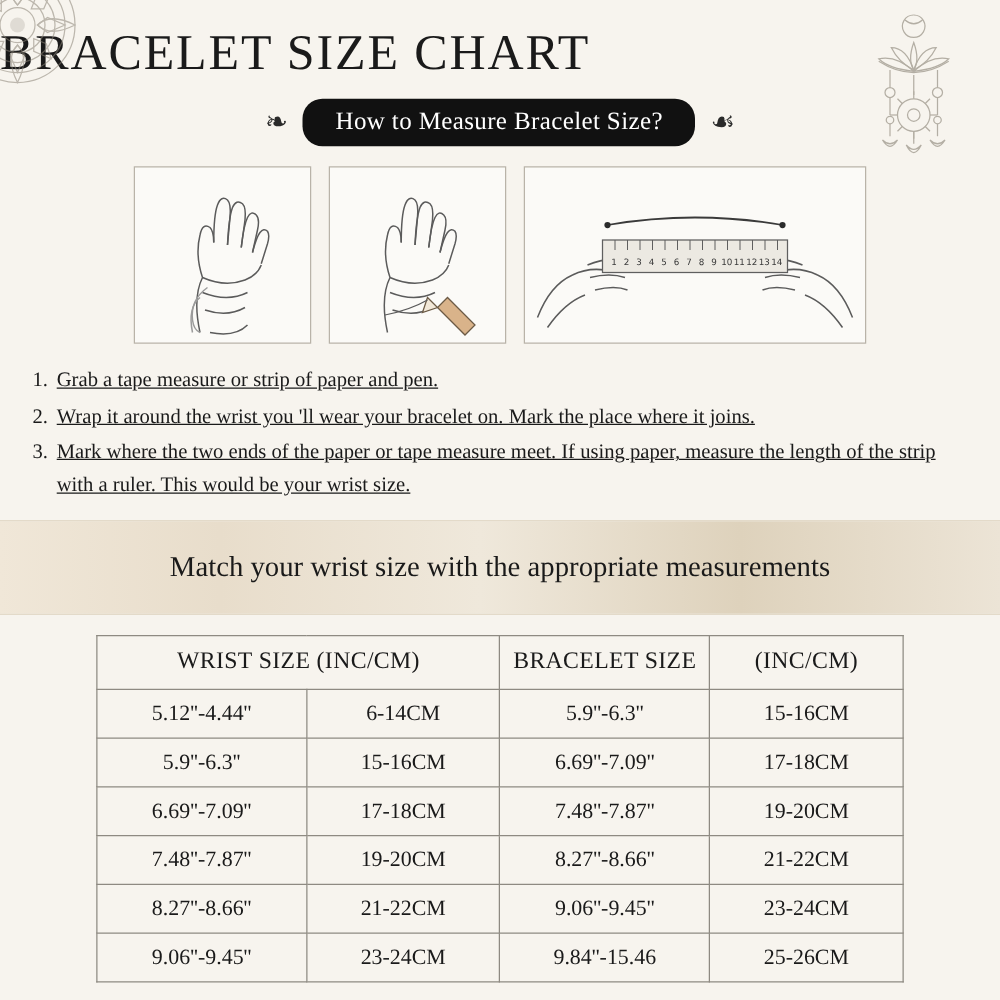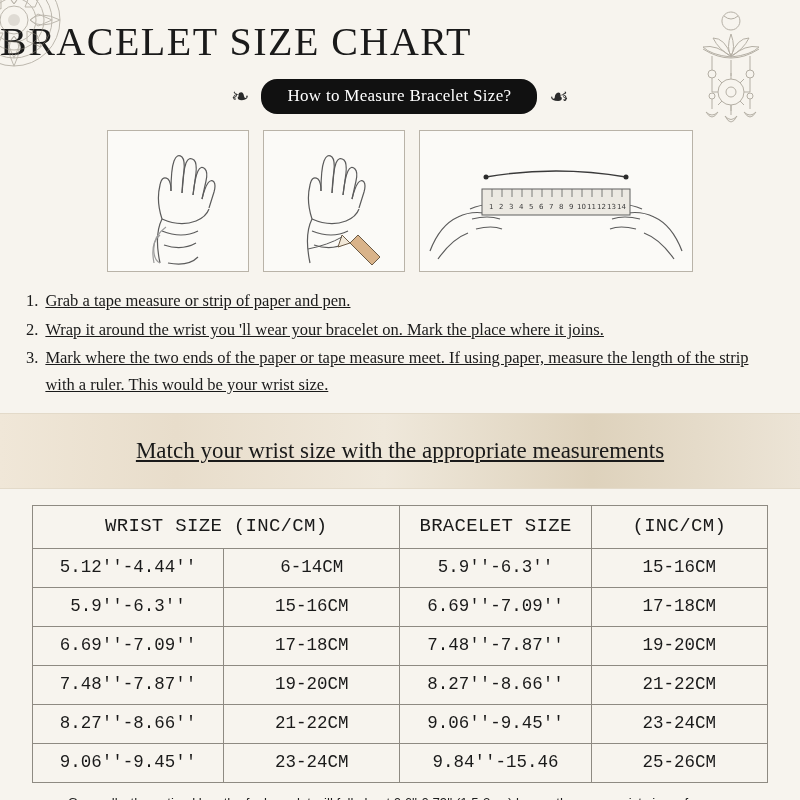--- a/index.html
+++ b/index.html
@@ -39,21 +39,21 @@
     align-items: center;
     justify-content: center;
     gap: 12px;
     margin-top: 14px;
   }
   .pill {
     background: #111;
     color: #fff;
     border-radius: 16px;
     padding: 7px 26px 8px 26px;
-    font-size: 17px;
+    font-size: 20px;
     font-family: "Liberation Serif", serif;
     letter-spacing: .3px;
     white-space: nowrap;
   }
   .flourish {
     font-size: 22px;
     color: #2a2a2a;
     font-family: "DejaVu Sans", sans-serif;
   }
 
@@ -93,34 +93,33 @@
     margin-top: 14px;
     height: 74px;
     background: linear-gradient(to right, #f0e7d8 0%, #e8ddcb 22%, #efe8db 48%, #ded2bc 74%, #ece4d6 100%);
     display: flex;
     flex-direction: row;
     align-items: center;
     justify-content: center;
     text-align: left;
     border-top: 1px solid #e3dac9;
     border-bottom: 1px solid #e3dac9;
-    text-decoration: underline;
   }
   .banner-line {
     font-size: 23px;
     line-height: 1.2;
     font-family: "Liberation Serif", serif;
   }
 
   
   table.size-table {
     border-collapse: collapse;
     margin: 16px auto 0 auto;
-    width: 736px;
-    font-family: Liberation Mono, monospace;
+    width: 646px;
+    font-family: Liberation Serif, serif;
   }
   table.size-table th,
   table.size-table td {
     border: 1px solid #8e8a82;
     text-align: center;
     font-weight: 400;
     font-size: 17.5px;
     padding: 6px 2px 7px 2px;
     height: 25px;
   }

